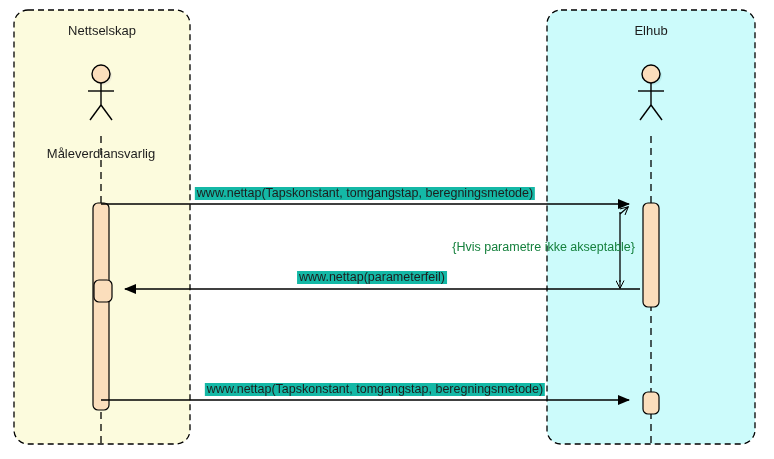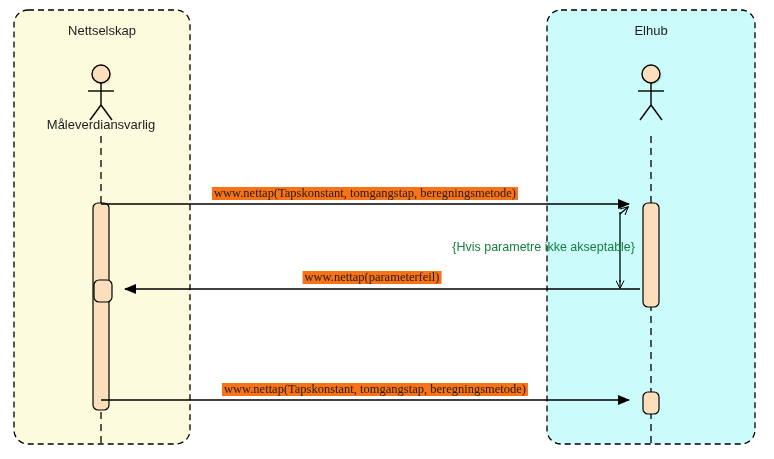--- a/index.html
+++ b/index.html
@@ -38,28 +38,28 @@
   }
   .partition-label {
     font-size: 13px;
     color: #1d1d1d;
     transform: translateX(-50%);
   }
   .actor-label {
     font-size: 13px;
     color: #1d1d1d;
     transform: translateX(-50%);
+    margin-top: 29px;
   }
   .msg-label {
     font-size: 12.5px;
     color: #1d1d1d;
-    background: #f97316;
+    background: #14b8a6;
     padding: 0 2px;
     transform: translateX(-50%);
-    font-family: Liberation Serif, serif;
   }
   .guard-label {
     font-size: 12.5px;
     color: #15803d;
     background: transparent;
     transform: translateX(-100%);
   }
 </style>
 </head>
 <body>

